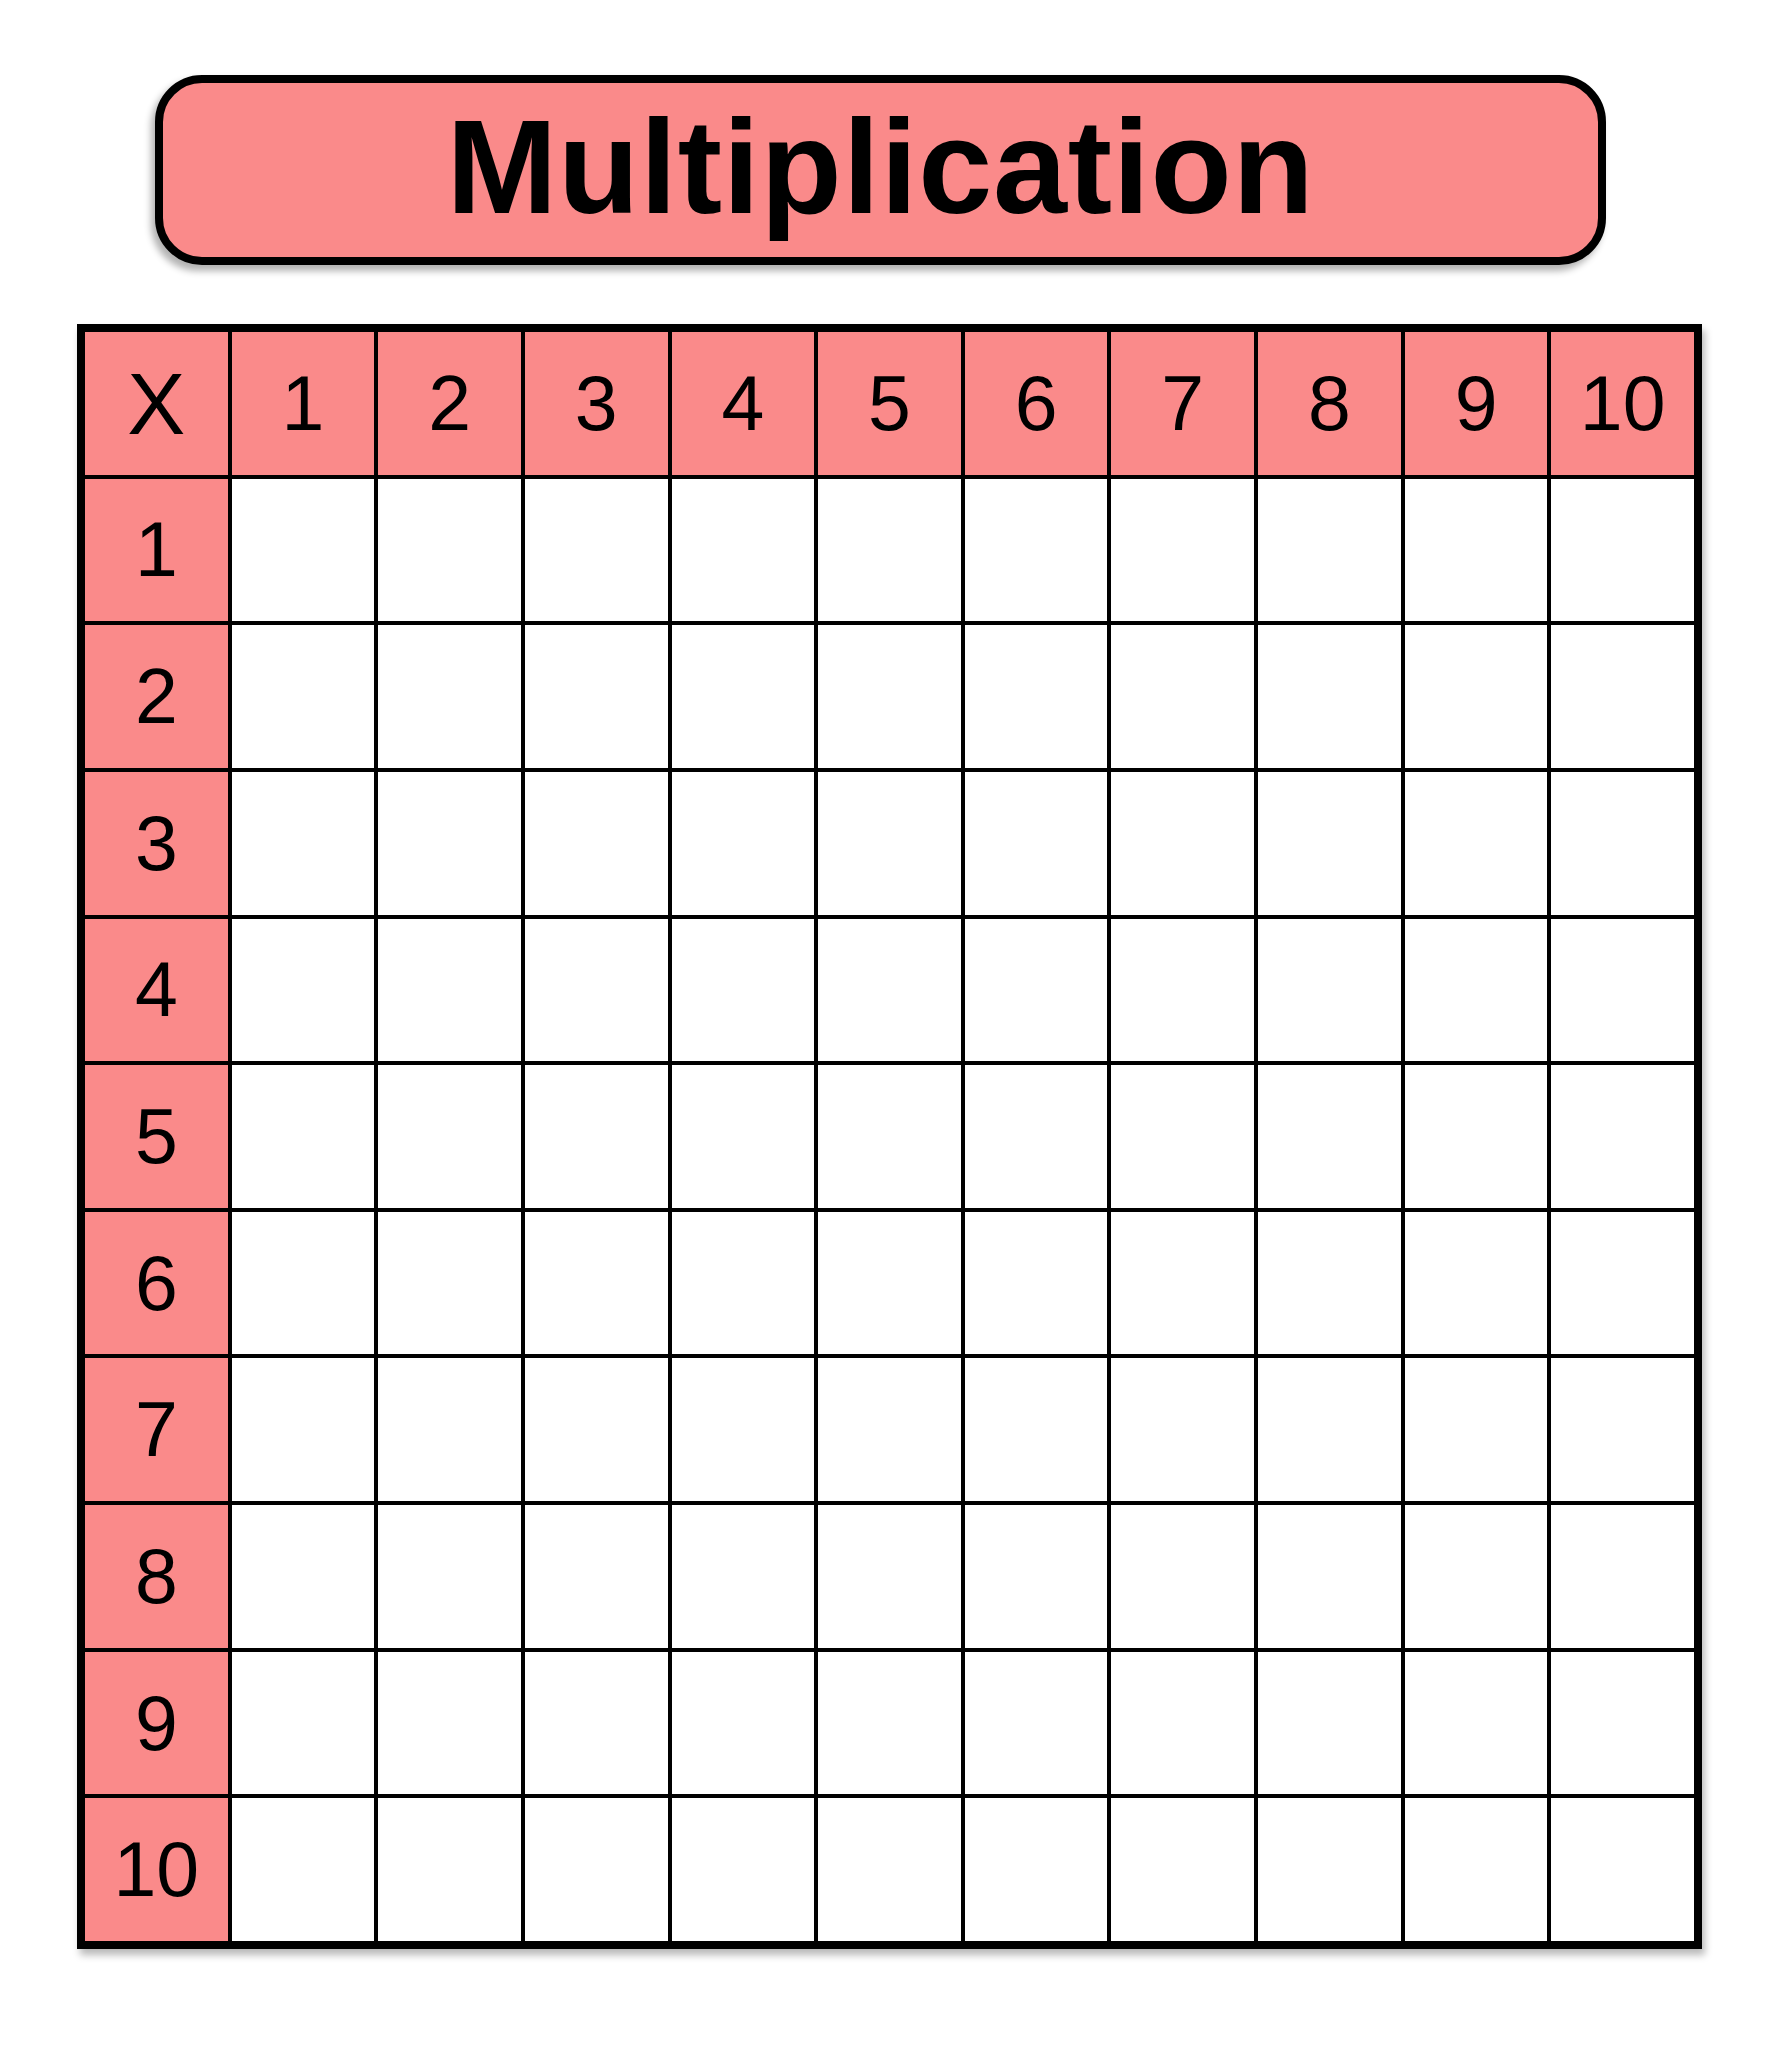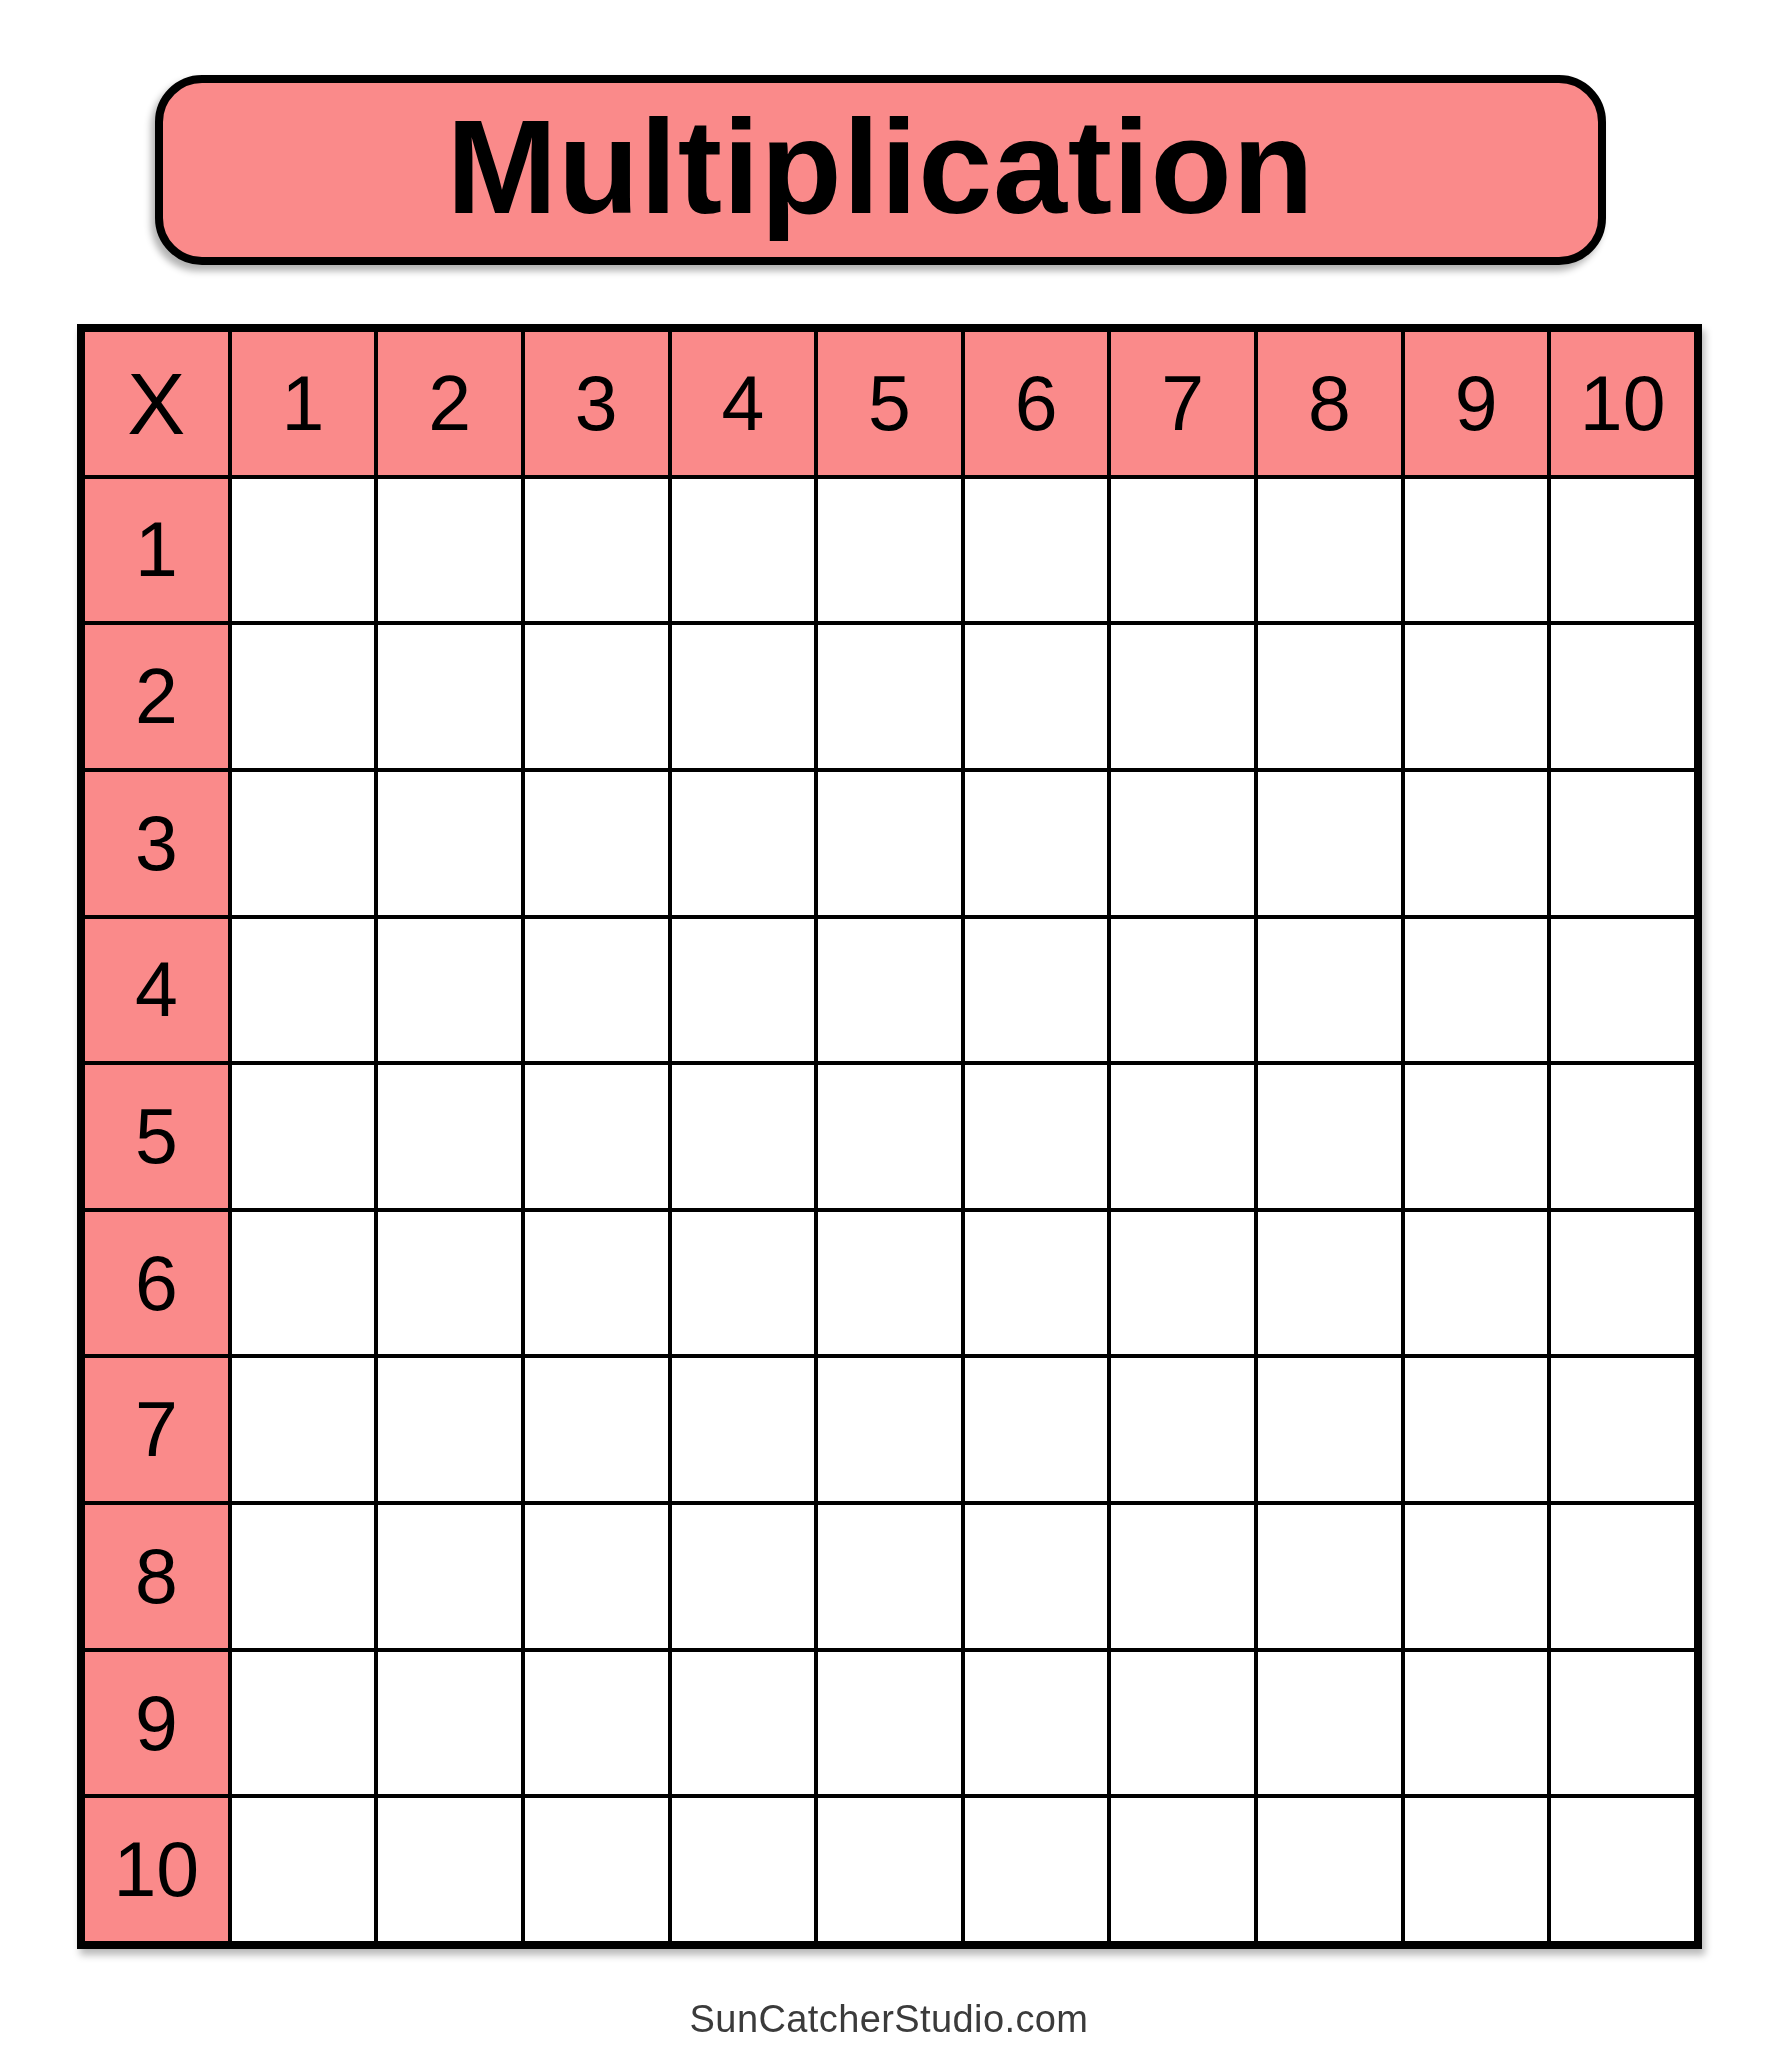--- a/index.html
+++ b/index.html
@@ -201,18 +201,15 @@
       <div class="cell"></div>
       <div class="cell"></div>
       <div class="cell"></div>
       <div class="cell"></div>
       <div class="cell"></div>
       <div class="cell"></div>
       <div class="cell"></div>
       <div class="cell"></div>
     </div>
 
-  <div class="footer">
-    <span class="footer-text">SunCatcherStudio.com</span>
-  </div>
 
 </div>
 
 
 </body></html>

